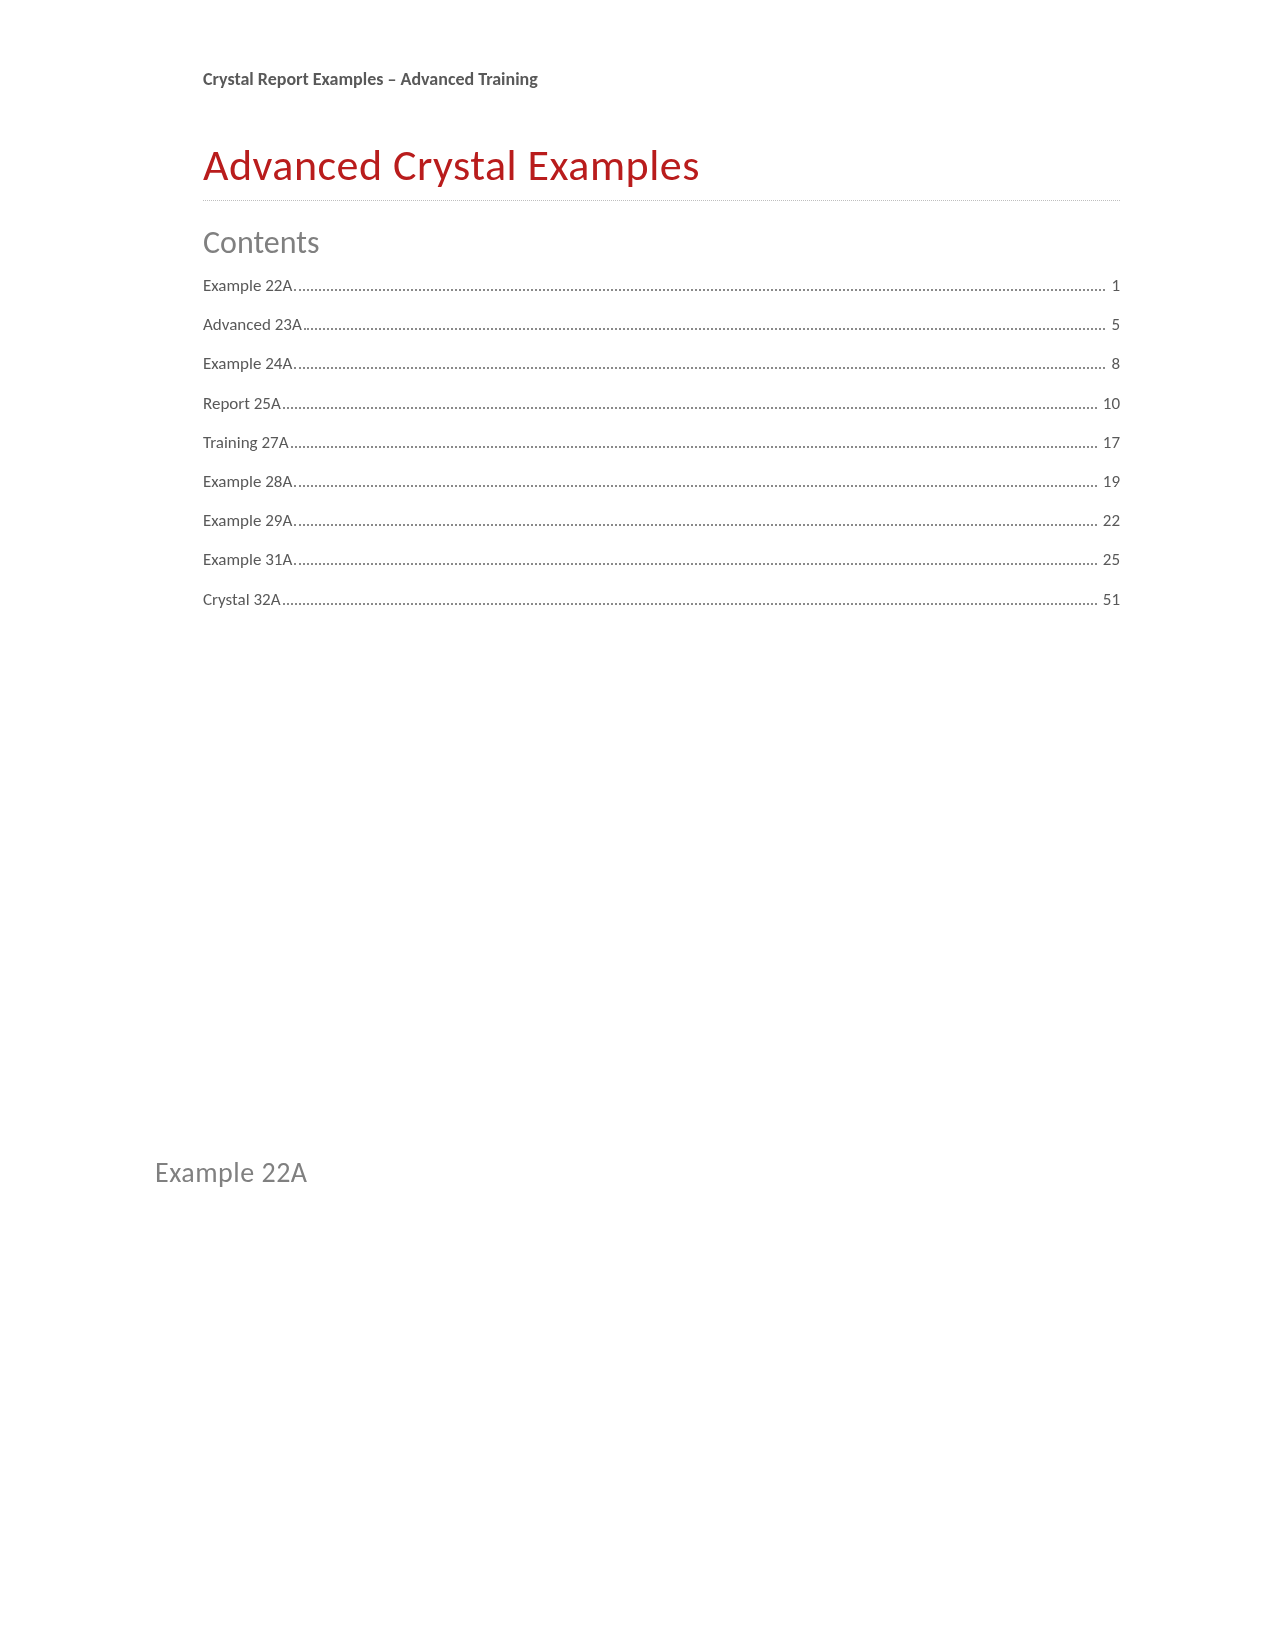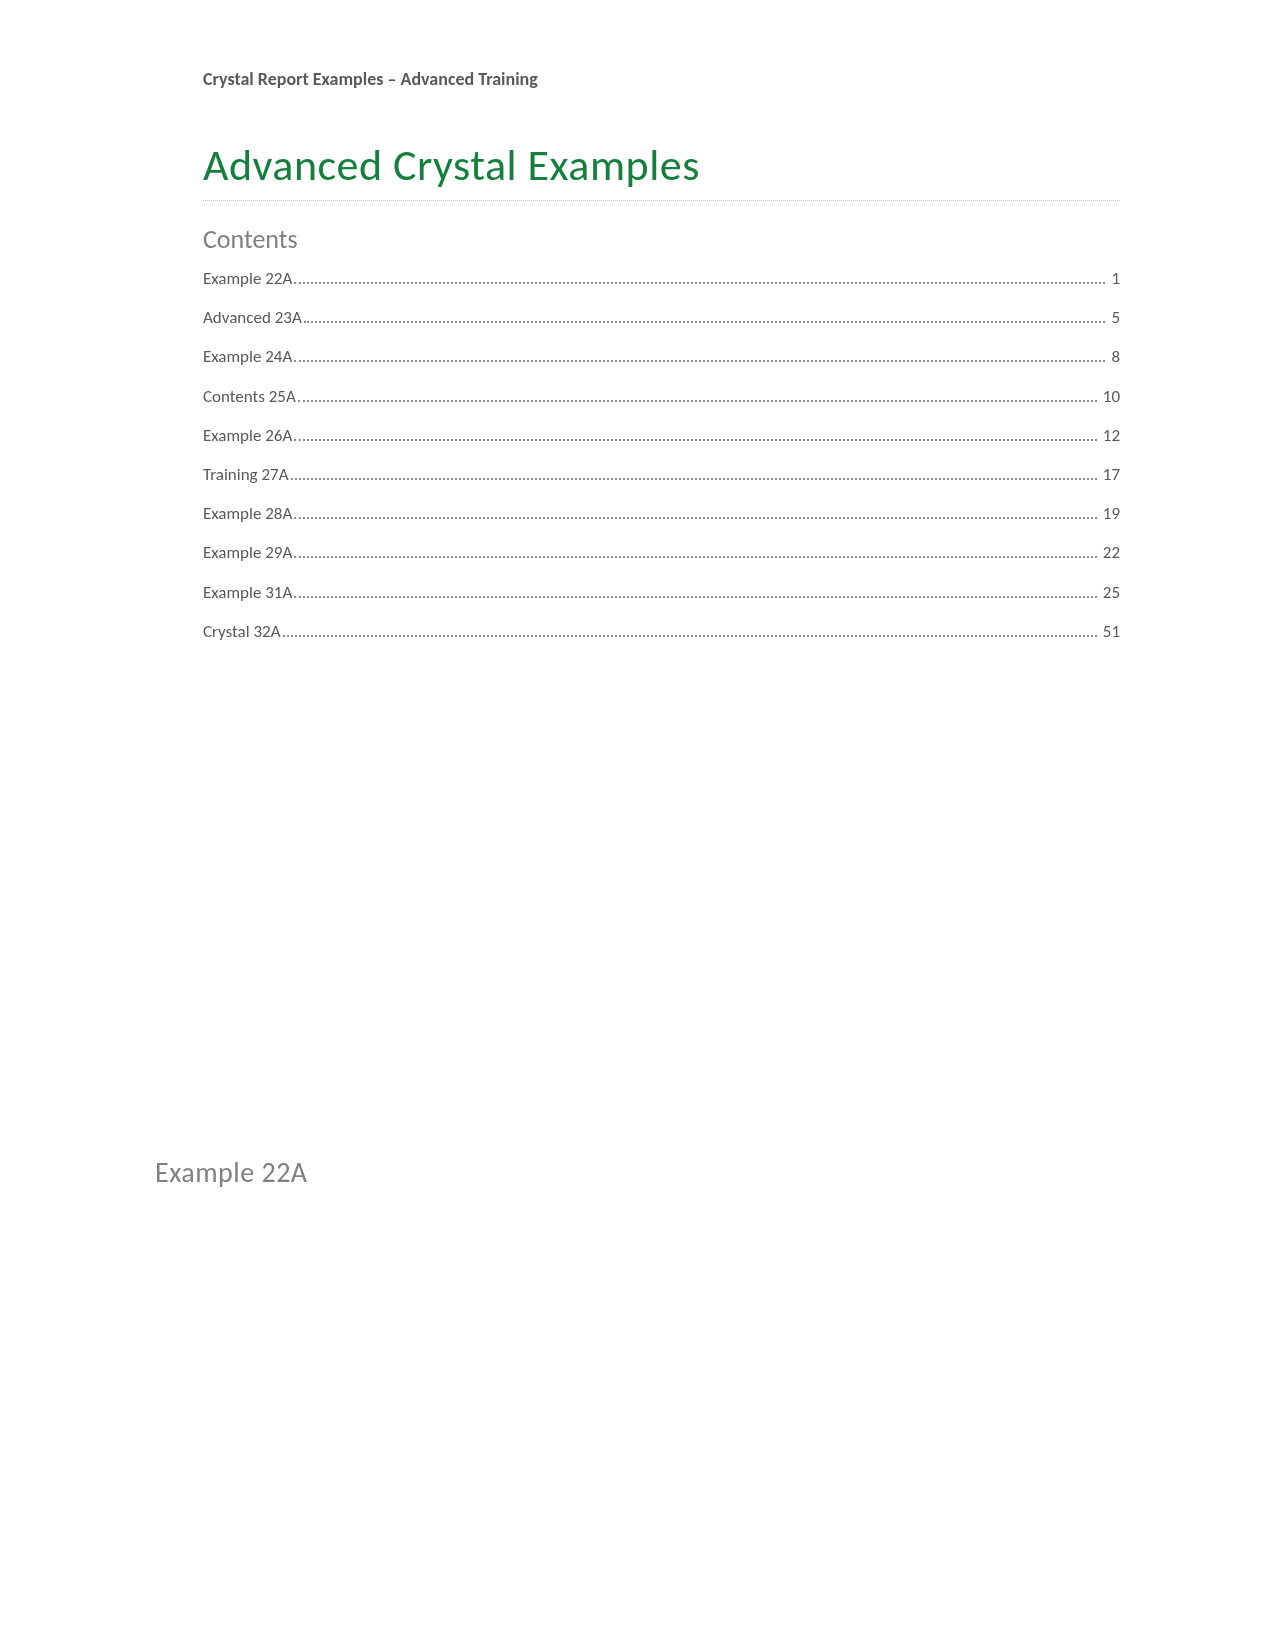--- a/index.html
+++ b/index.html
@@ -20,28 +20,28 @@
     }
     .header-line {
       font-size: 18px;
       font-weight: bold;
       color: #595959;
       margin-bottom: 48px;
     }
     .title {
       font-size: 44px;
       font-weight: 300;
-      color: #15803d;
+      color: #b91c1c;
       padding-bottom: 8px;
       border-bottom: 1px dotted #bfbfbf;
       margin-bottom: 22px;
       letter-spacing: 0.5px;
     }
     .contents-heading {
-      font-size: 26px;
+      font-size: 32px;
       font-weight: 400;
       color: #808080;
       margin-bottom: 10px;
     }
     .toc {
       width: 100%;
     }
     .toc-row {
       display: flex;
       align-items: baseline;
@@ -90,28 +90,23 @@
       <span class="toc-label">Advanced 23A</span>
       <span class="toc-leader"></span>
       <span class="toc-page">5</span>
     </div>
     <div class="toc-row">
       <span class="toc-label">Example 24A</span>
       <span class="toc-leader"></span>
       <span class="toc-page">8</span>
     </div>
     <div class="toc-row">
-      <span class="toc-label">Contents 25A</span>
+      <span class="toc-label">Report 25A</span>
       <span class="toc-leader"></span>
       <span class="toc-page">10</span>
-    </div>
-    <div class="toc-row">
-      <span class="toc-label">Example 26A</span>
-      <span class="toc-leader"></span>
-      <span class="toc-page">12</span>
     </div>
     <div class="toc-row">
       <span class="toc-label">Training 27A</span>
       <span class="toc-leader"></span>
       <span class="toc-page">17</span>
     </div>
     <div class="toc-row">
       <span class="toc-label">Example 28A</span>
       <span class="toc-leader"></span>
       <span class="toc-page">19</span>

